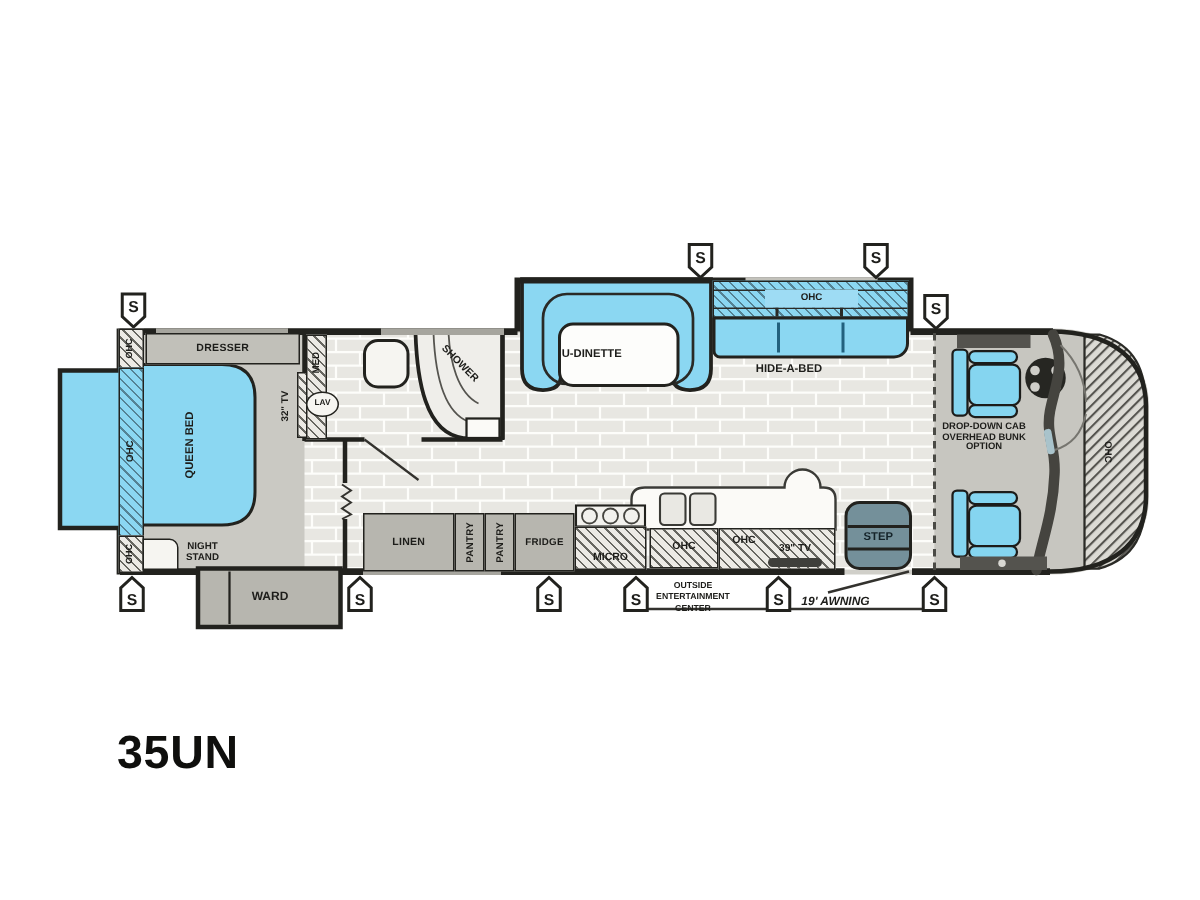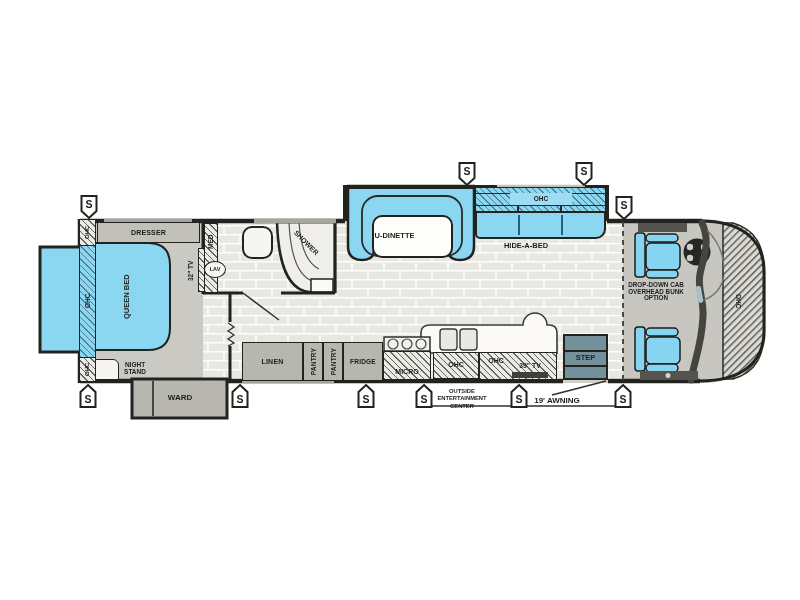--- a/index.html
+++ b/index.html
@@ -1,19 +1,19 @@
 <!DOCTYPE html>
 <html><head>
 <meta charset="utf-8">
 <style>
   html,body{margin:0;padding:0;background:#ffffff;}
   .canvas{position:relative;width:800px;height:600px;background:#fff;overflow:hidden;
           font-family:"Liberation Sans",sans-serif;color:#1d1d1a;}
   .canvas svg{position:absolute;left:0;top:0;}
-  .abs{position:absolute;box-sizing:border-box;}
+  .abs{position:absolute;box-sizing:border-box;border-radius:10px;}
   .box{position:absolute;box-sizing:border-box;background:#b7b6af;border:1.5px solid #22221e;
        display:flex;align-items:center;justify-content:center;
        font-size:7px;font-weight:bold;letter-spacing:.2px;text-align:center;}
   .hatch{position:absolute;box-sizing:border-box;background-color:#eceae5;
        background-image:repeating-linear-gradient(45deg,rgba(58,58,52,.75) 0 1.2px,transparent 1.2px 4.6px);
        border:1.5px solid #22221e;}
   .hatch-blue{position:absolute;box-sizing:border-box;background-color:#8bd7f2;
        background-image:repeating-linear-gradient(45deg,rgba(40,60,70,.55) 0 1.1px,transparent 1.1px 4.6px);
        border:1.5px solid #22221e;}
   .blue{position:absolute;box-sizing:border-box;background:#8bd7f2;border:2px solid #22221e;}
@@ -236,16 +236,17 @@
   <span>OVERHEAD BUNK</span>
   <span>OPTION</span>
 </div>
 <div class="lbl vtext-cw" style="left:731px;top:286px;width:14px;height:30px;font-size:6.5px;">OHC</div>
 
 <div class="lbl" style="left:430px;top:387px;width:64px;height:24px;font-size:5.8px;flex-direction:column;line-height:1.25;">
   <span>OUTSIDE</span>
   <span>ENTERTAINMENT</span>
   <span>CENTER</span>
 </div>
-<div class="lbl" style="left:528px;top:395px;width:58px;height:12px;font-size:8px;">19' AWNING</div>
-
+<div class="lbl" style="left:528px;top:395px;width:58px;height:12px;font-size:8px;font-style:italic;">19' AWNING</div>
+
+<div class="abs" style="left:78px;top:484px;font-size:31px;font-weight:bold;color:#0f0f0d;letter-spacing:.5px;">35UN</div>
 
 </div>
 
 </body></html>

